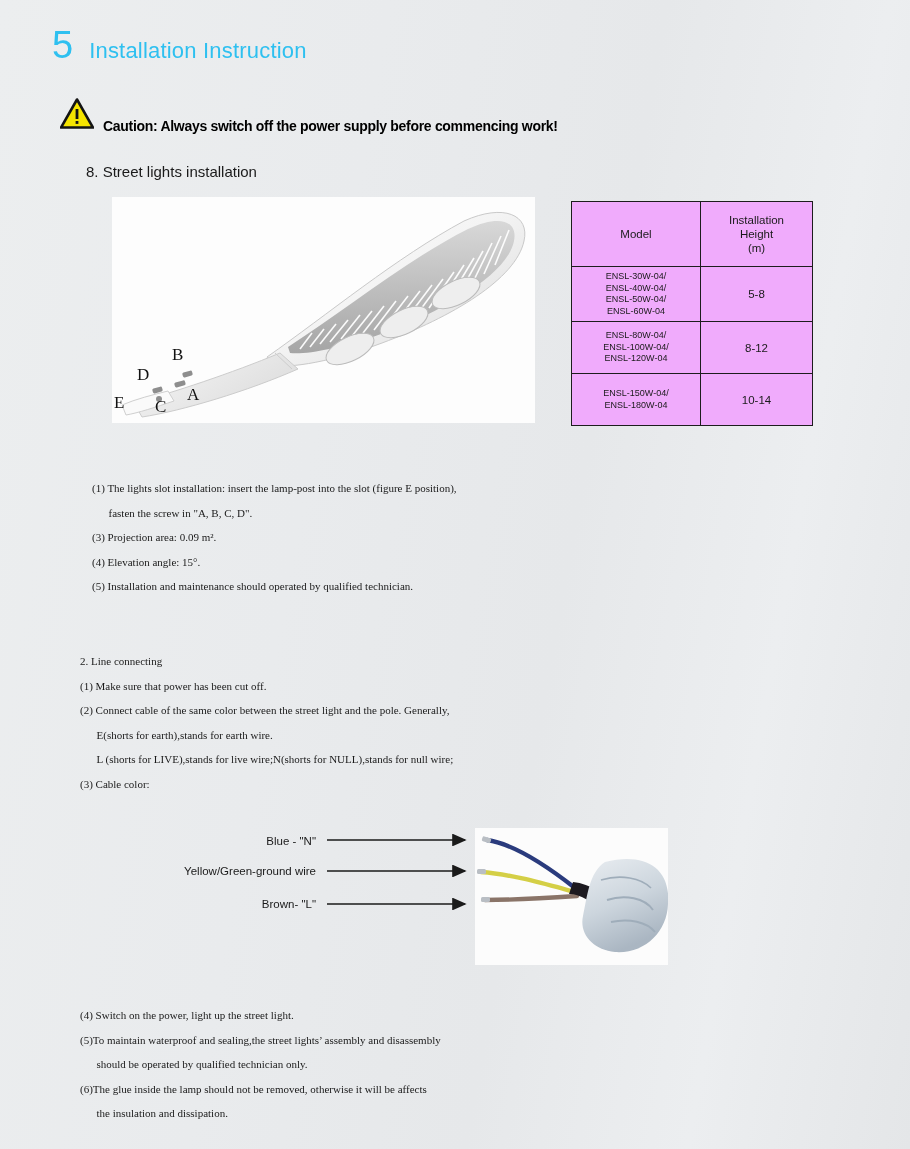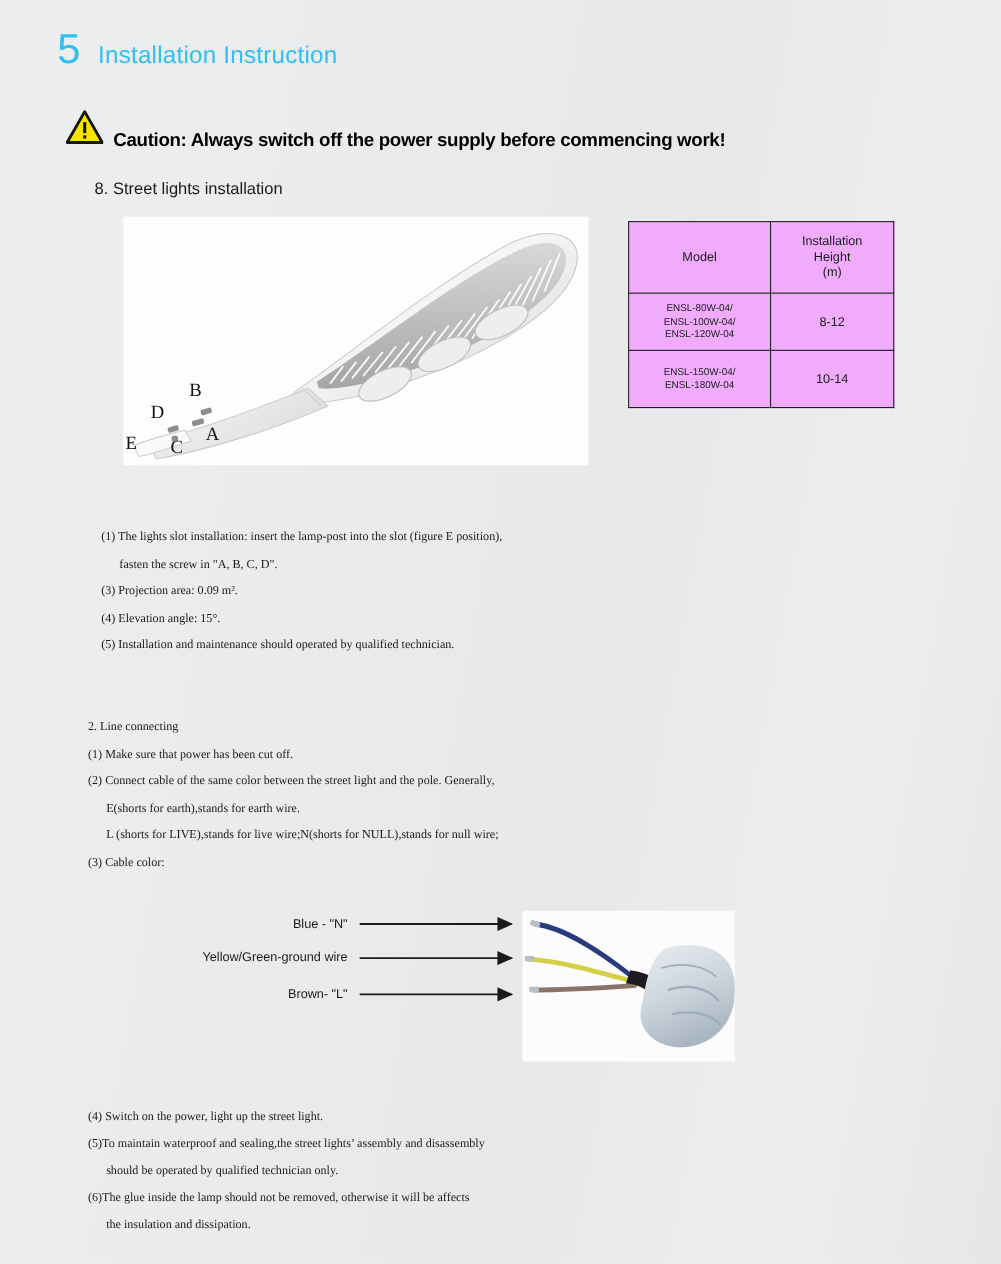--- a/index.html
+++ b/index.html
@@ -48,21 +48,21 @@
     align-items: center;
   }
   .warn-icon {
     width: 34px;
     height: 31px;
     display: block;
     flex: none;
   }
   .caution-text {
     margin-left: 9px;
-    font-size: 17px;
+    font-size: 14px;
     font-weight: bold;
     color: #000;
     letter-spacing: -.3px;
     white-space: nowrap;
     margin-top: 26px;
   }
 
   
   .subhead {
     position: absolute;
@@ -267,20 +267,29 @@
     <tr>
       <th class="col-model">Model</th>
       <th class="col-height">
         <div>Installation</div>
         <div>Height</div>
         <div>(m)</div>
       </th>
     </tr>
   </thead>
   <tbody>
+    <tr class="r1">
+      <td class="cell-model">
+        <div>ENSL-30W-04/</div>
+        <div>ENSL-40W-04/</div>
+        <div>ENSL-50W-04/</div>
+        <div>ENSL-60W-04</div>
+      </td>
+      <td class="cell-height">5-8</td>
+    </tr>
     <tr class="r2">
       <td class="cell-model">
         <div>ENSL-80W-04/</div>
         <div>ENSL-100W-04/</div>
         <div>ENSL-120W-04</div>
       </td>
       <td class="cell-height">8-12</td>
     </tr>
     <tr class="r3">
       <td class="cell-model">

